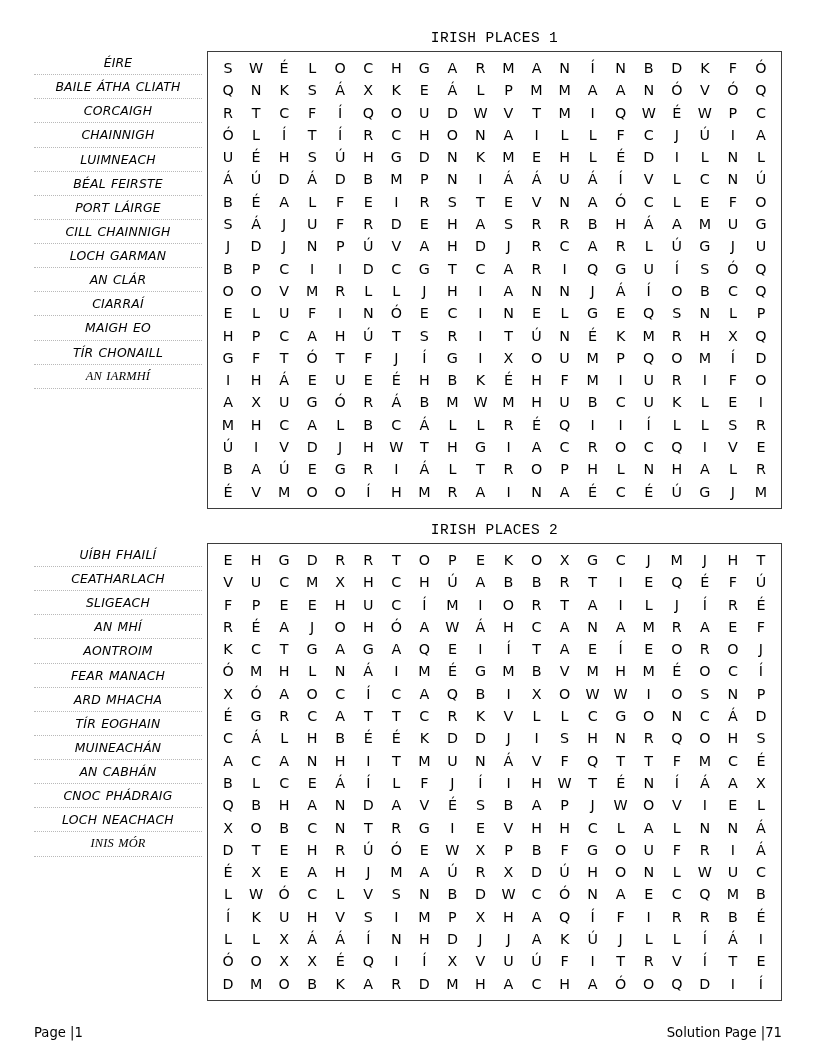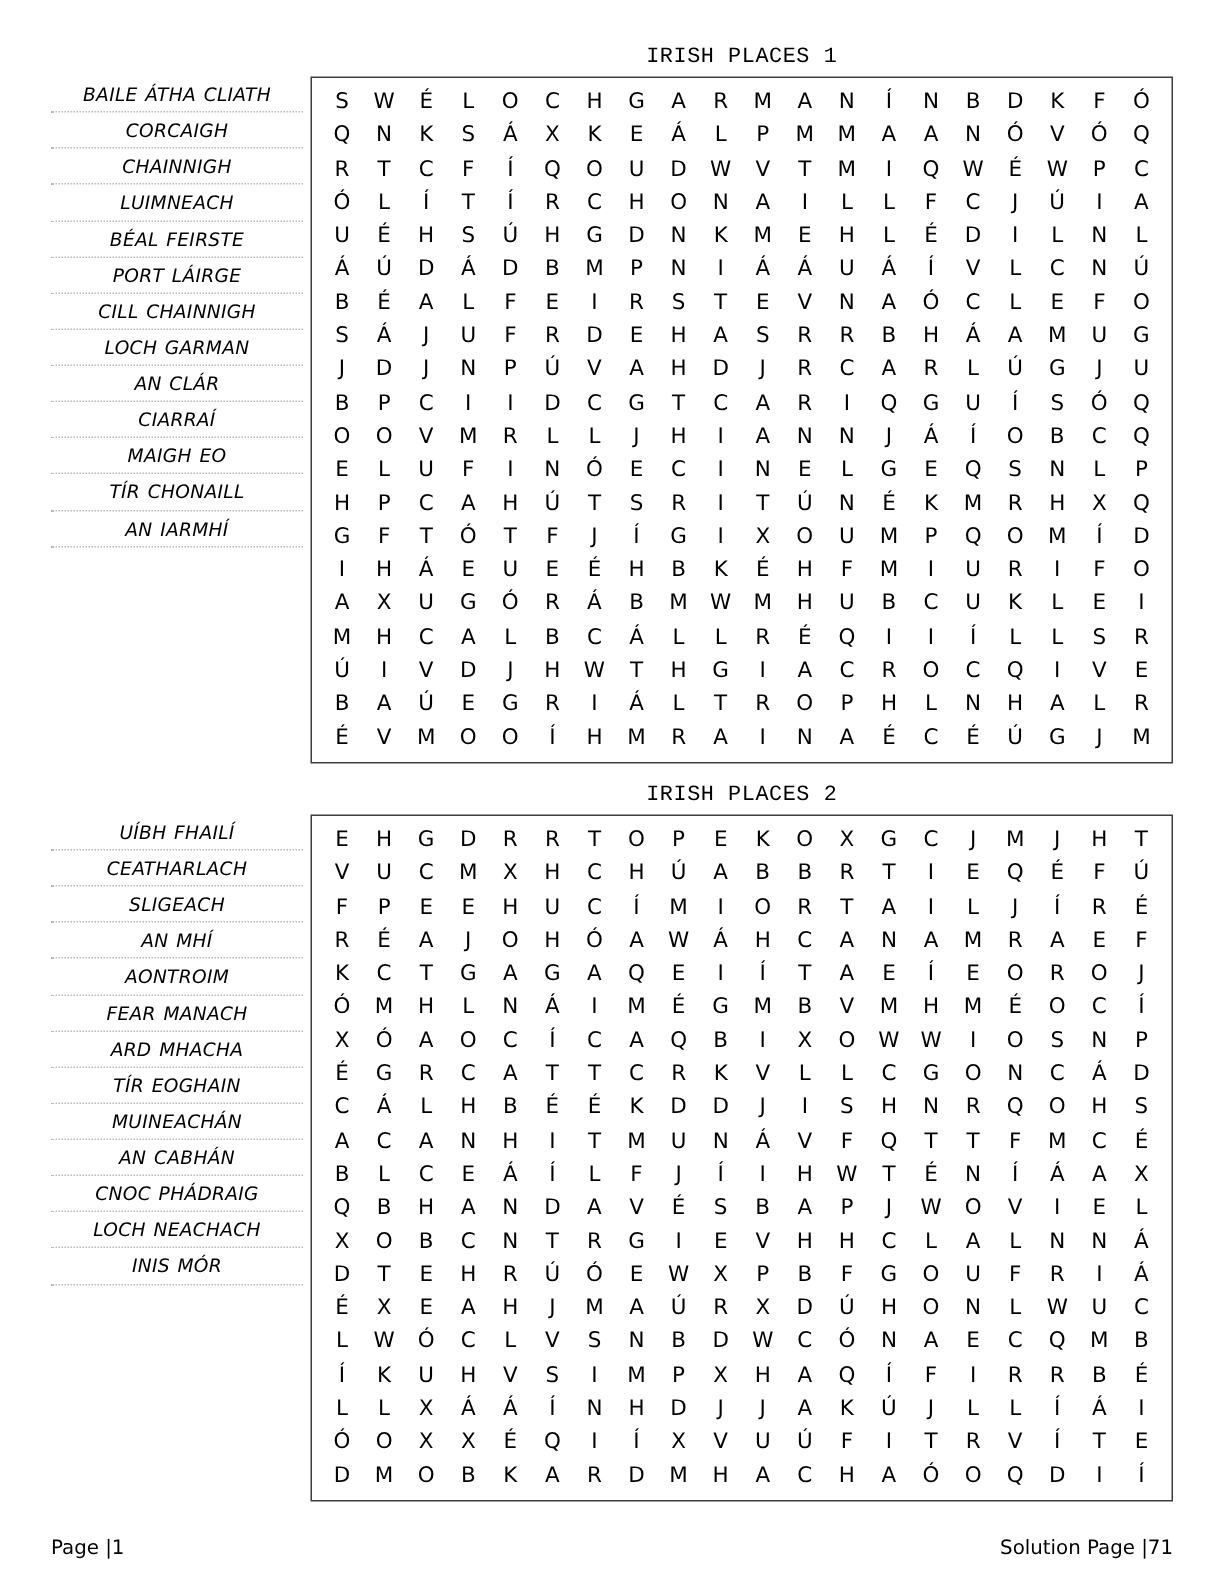--- a/index.html
+++ b/index.html
@@ -59,20 +59,21 @@
     font-size: 12.4px;
     font-style: italic;
     font-family: "DejaVu Sans", sans-serif;
     line-height: 1.22;
     padding: 4px 2px 4px 2px;
     letter-spacing: 0.2px;
     word-spacing: 1px;
   }
   .word-row:last-child {
     border-bottom: 1px dotted #b9b9b9;
+    font-family: Liberation Serif, serif;
   }
   .grid-box {
     border: 1.6px solid #3d3d3d;
     padding: 5px 6px 5px 6px;
     box-sizing: border-box;
     background: #ffffff;
   }
   table.grid {
     border-collapse: collapse;
     width: 100%;
@@ -105,20 +106,21 @@
     white-space: pre;
   }
 </style>
 </head>
 <body>
 
 <div class="page">
 
   <div class="puzzle-block first">
     <div class="wordlist-col">
+      <div class="word-row">ÉIRE</div>
       <div class="word-row">BAILE ÁTHA CLIATH</div>
       <div class="word-row">CORCAIGH</div>
       <div class="word-row">CHAINNIGH</div>
       <div class="word-row">LUIMNEACH</div>
       <div class="word-row">BÉAL FEIRSTE</div>
       <div class="word-row">PORT LÁIRGE</div>
       <div class="word-row">CILL CHAINNIGH</div>
       <div class="word-row">LOCH GARMAN</div>
       <div class="word-row">AN CLÁR</div>
       <div class="word-row">CIARRAÍ</div>

